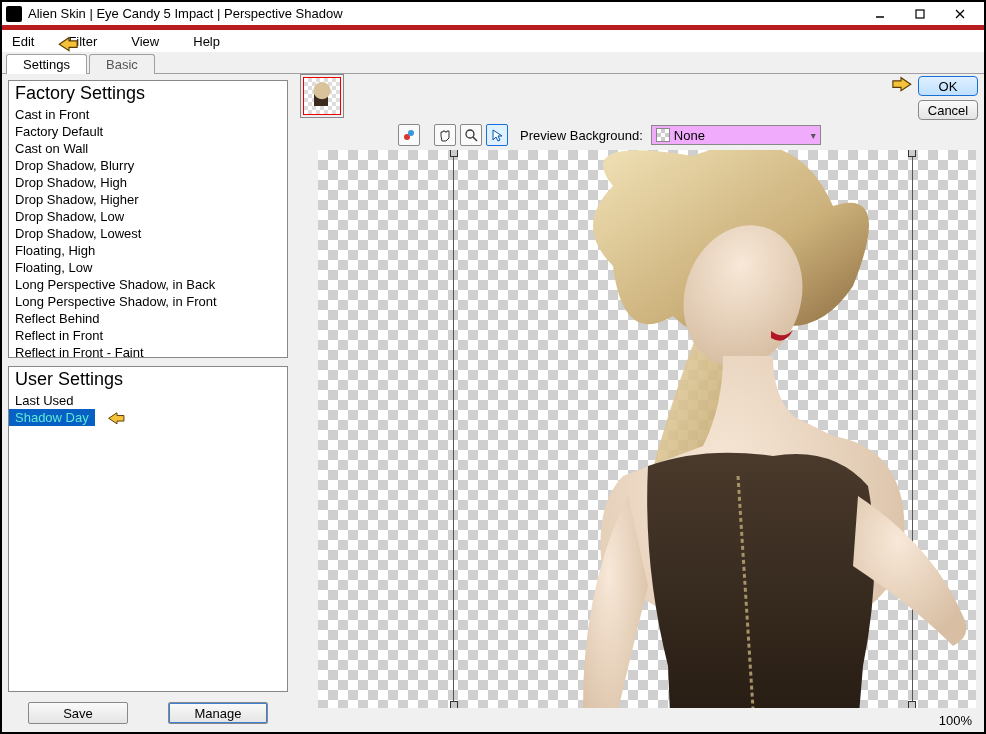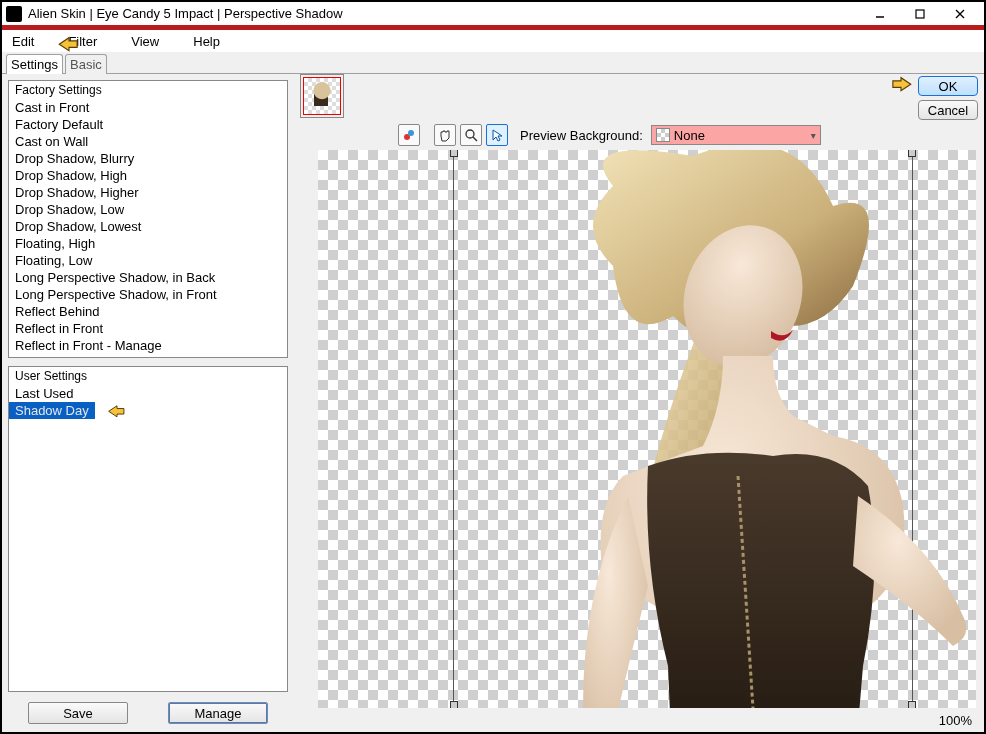--- a/index.html
+++ b/index.html
@@ -14,30 +14,30 @@
   .win-btn { width: 40px; height: 24px; display: flex; align-items: center; justify-content: center; cursor: pointer; font-family: Arial; }
 
   
   .menubar { height: 22px; display: flex; align-items: center; padding: 0 6px; gap: 26px; background: #fff; position: relative; }
   .menu-item { font-size: 13px; cursor: pointer; padding: 1px 4px; }
   .hand-pointer { position: absolute; width: 26px; height: 22px; pointer-events: none; z-index: 20; }
   .hand-pointer svg { width: 100%; height: 100%; }
 
   
   .tabrow { height: 22px; background: #f0f0f0; display: flex; align-items: flex-end; border-bottom: 1px solid #a0a0a0; padding-left: 4px; }
-  .tab { padding: 2px 4px; font-size: 13px; border: 1px solid #a0a0a0; border-bottom: none; background: #fff; margin-right: 2px; border-radius: 3px 3px 0 0; position: relative; top: 1px; cursor: pointer; }
+  .tab { padding: 2px 16px; font-size: 13px; border: 1px solid #a0a0a0; border-bottom: none; background: #fff; margin-right: 2px; border-radius: 3px 3px 0 0; position: relative; top: 1px; cursor: pointer; }
   .tab.inactive { background: #f0f0f0; color: #555; }
 
   
   .body-row { flex: 1; display: flex; overflow: hidden; background: #f0f0f0; }
   .left-panel { width: 292px; background: #f0f0f0; padding: 6px; display: flex; flex-direction: column; gap: 8px; }
   .listbox { background: #fff; border: 1px solid #888; overflow-y: auto; position: relative; }
-  .listbox .header-row { font-size: 12px; padding: 2px 6px; }
+  .listbox .header-row { font-size: 18px; padding: 2px 6px; }
   .listbox .item-row { font-size: 13px; padding: 1px 6px; cursor: pointer; white-space: nowrap; }
-  .listbox .item-row.selected { background: #0860c4; color: #e5e5e5; display: inline-block; }
+  .listbox .item-row.selected { background: #0860c4; color: #5eead4; display: inline-block; }
   .listbox.factory { height: 278px; }
   .listbox.user { flex: 1; }
 
   .btn-row { display: flex; justify-content: space-around; padding: 2px 0; }
   .push-btn { width: 100px; height: 22px; border: 1px solid #888; background: linear-gradient(#fafafa,#e4e4e4); font-size: 13px; cursor: pointer; border-radius: 2px; }
   .push-btn.highlight { box-shadow: 0 0 0 1px #3c7fd4 inset; }
 
   
   .right-panel { flex: 1; position: relative; background: #f0f0f0; }
   .top-right-btns { position: absolute; top: 2px; right: 6px; display: flex; flex-direction: column; gap: 4px; z-index: 5; }
@@ -45,21 +45,21 @@
   .dlg-btn.ok { border: 1px solid #1a6fd4; background: linear-gradient(#dff0ff,#bfe0ff); }
 
   .thumbnail { position: absolute; top: 0px; left: 6px; width: 44px; height: 44px; border: 1px solid #888; }
   .thumbnail .inner { position: absolute; inset: 2px; border: 1px solid #e00; background: repeating-conic-gradient(#ddd 0 25%, #fff 0 50%) 0 0/8px 8px; overflow: hidden; }
   .thumbnail .figure-mini { position:absolute; inset:0; background: radial-gradient(circle at 50% 35%, #d9c39a 0 8px, transparent 9px), linear-gradient(#3a2b1e,#3a2b1e) 45% 55%/40% 50% no-repeat; }
 
   .toolbar-row { position: absolute; top: 50px; left: 104px; display: flex; align-items: center; gap: 4px; }
   .tool-icon { width: 22px; height: 22px; border: 1px solid #888; background: #fafafa; display: flex; align-items: center; justify-content: center; font-size: 12px; cursor: pointer; border-radius: 2px; }
   .tool-icon.active { border: 1px solid #1a6fd4; background: #dff0ff; }
   .pb-label { font-size: 13px; margin-left: 8px; margin-right: 4px; }
-  .pb-select { width: 170px; height: 20px; border: 1px solid #888; background: #fca5a5; font-size: 13px; display: flex; align-items: center; padding: 0 4px; gap: 4px; }
+  .pb-select { width: 170px; height: 20px; border: 1px solid #888; background: #f0abfc; font-size: 13px; display: flex; align-items: center; padding: 0 4px; gap: 4px; }
   .pb-select .swatch { width: 14px; height: 14px; background: repeating-conic-gradient(#ccc 0 25%, #fff 0 50%) 0 0/8px 8px; border: 1px solid #888; }
   .pb-select .caret { margin-left: auto; font-size: 10px; color: #555; }
 
   
   .preview-outer { position: absolute; top: 76px; left: 24px; right: 8px; bottom: 24px; background: repeating-conic-gradient(#cfcfcf 0 25%, #fff 0 50%) 0 0/20px 20px; overflow: hidden; }
   .bounds-frame { position: absolute; top: 0; left: 135px; width: 460px; height: 100%; border-left: 1px solid #555; border-right: 1px solid #555; }
   .handle { position: absolute; width: 8px; height: 8px; background: #ccc; border: 1px solid #333; }
   .handle.tl { top: -1px; left: -4px; }
   .handle.tr { top: -1px; right: -4px; }
   .handle.bl { bottom: -1px; left: -4px; }
@@ -136,21 +136,21 @@
         <div class="item-row">Drop Shadow, High</div>
         <div class="item-row">Drop Shadow, Higher</div>
         <div class="item-row">Drop Shadow, Low</div>
         <div class="item-row">Drop Shadow, Lowest</div>
         <div class="item-row">Floating, High</div>
         <div class="item-row">Floating, Low</div>
         <div class="item-row">Long Perspective Shadow, in Back</div>
         <div class="item-row">Long Perspective Shadow, in Front</div>
         <div class="item-row">Reflect Behind</div>
         <div class="item-row">Reflect in Front</div>
-        <div class="item-row">Reflect in Front - Manage</div>
+        <div class="item-row">Reflect in Front - Faint</div>
       </div>
 
       <div class="listbox user" style="position:relative;">
         <div class="header-row">User Settings</div>
         <div class="item-row">Last Used</div>
         <div>
           <span class="item-row selected">Shadow Day</span>
           <span class="hand-pointer" style="position:relative; display:inline-block; width:26px; height:18px; vertical-align:middle; margin-left:6px;">
             <svg viewBox="0 0 32 26" width="26" height="18">
                 <path d="M4 12 L16 4 L16 8 L26 8 L26 16 L16 16 L16 20 Z" fill="#f6c23a" stroke="#5a3a00" stroke-width="1.4"></path>

